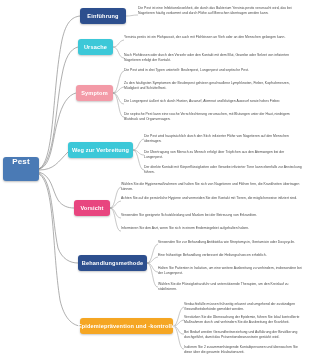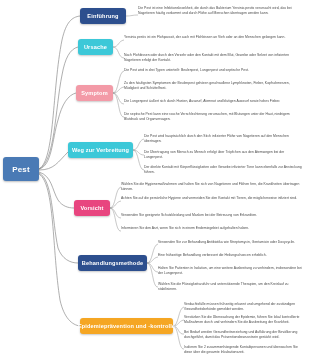--- a/index.html
+++ b/index.html
@@ -35,21 +35,20 @@
   
   .root-node {
     position: absolute;
     left: 3px;
     top: 157px;
     width: 36px;
     height: 24px;
     background: #4a7ab5;
     border-radius: 3px;
     display: flex;
-    align-items: center;
     justify-content: center;
     box-shadow: 0 1px 2px rgba(0,0,0,0.25);
   }
   .root-node .root-label {
     color: #ffffff;
     font-size: 8px;
     font-weight: bold;
     letter-spacing: 0.2px;
     white-space: nowrap;
   }

